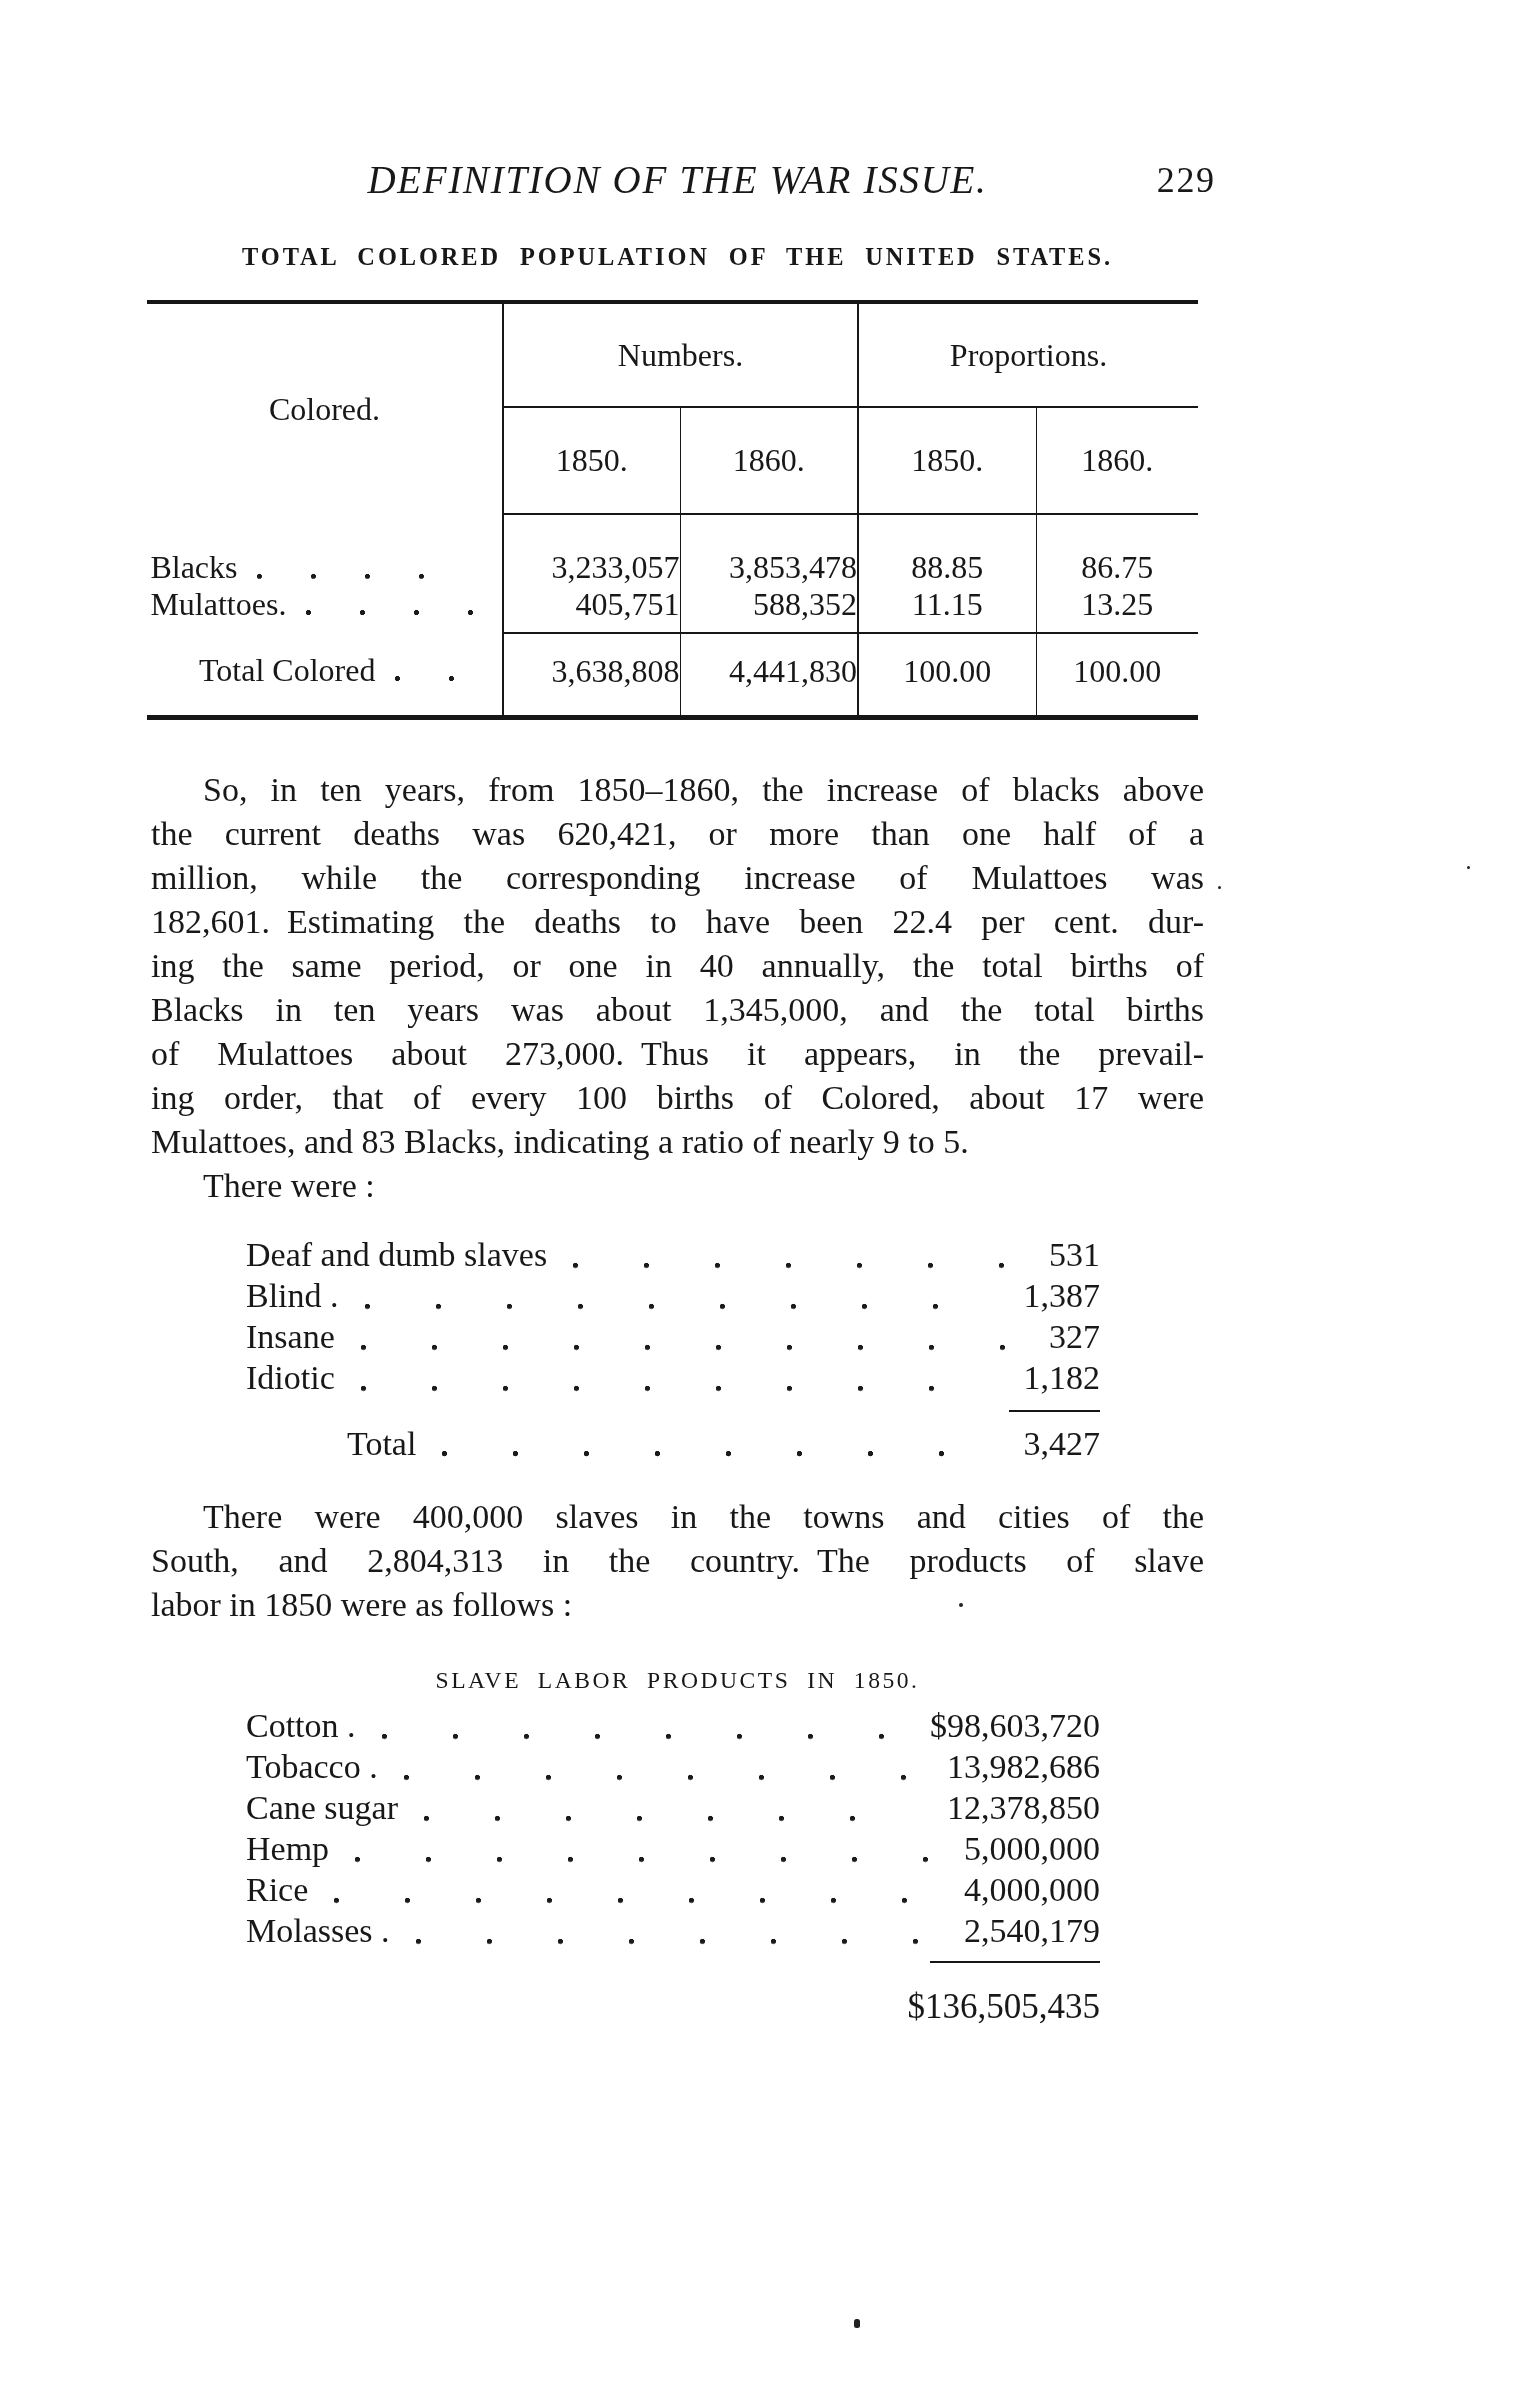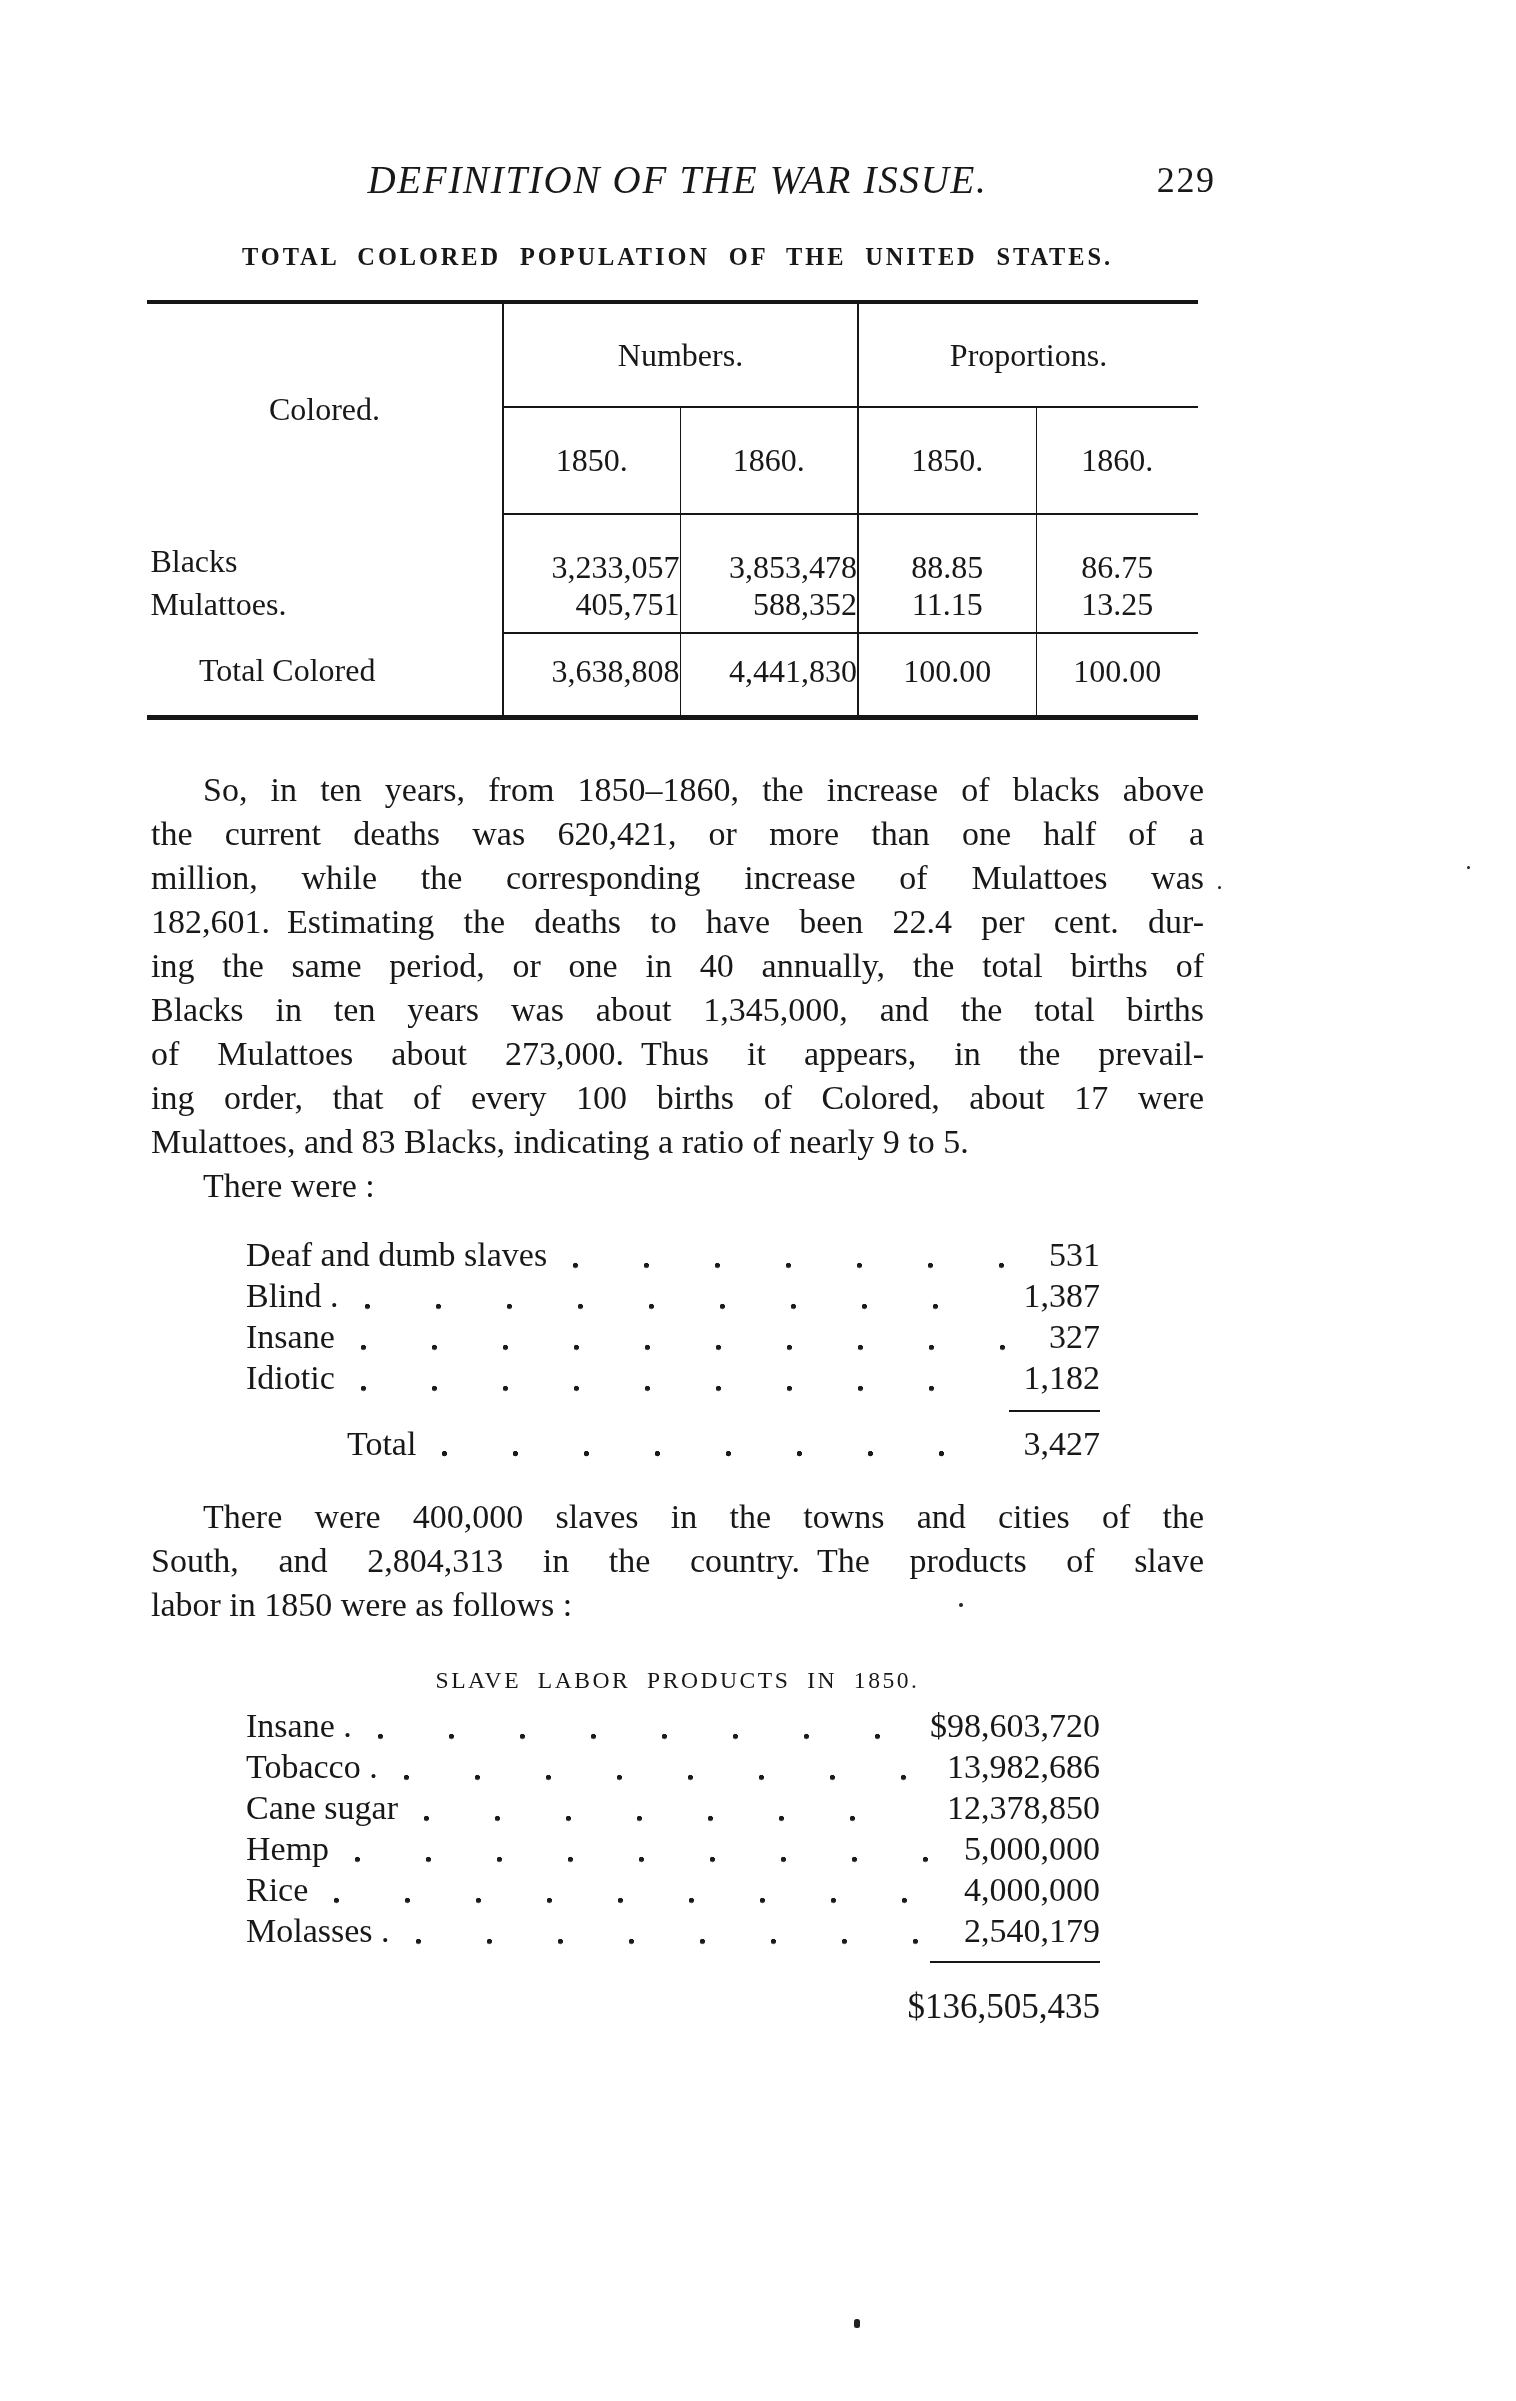--- a/index.html
+++ b/index.html
@@ -62,21 +62,21 @@
   tr.body-r2 td { height:46px; vertical-align:top; }
   tr.total-r td { height:84px; vertical-align:top; padding-top:20px; }
 
   td.stub-cell { border-right:2.5px solid #161616; }
   td.n1850 { border-right:1.7px solid #161616; text-align:right; padding-right:18.5px; }
   td.n1860 { border-right:2.5px solid #161616; text-align:right; padding-right:20px; }
   td.p1850 { border-right:1.7px solid #161616; text-align:center; }
   td.p1860 { text-align:center; }
   tr.body-r2 td.rule-b { border-bottom:2.5px solid #161616; }
 
-  .stub-flex { display:flex; align-items:baseline;flex-direction:column; }
+  .stub-flex { display:flex; align-items:baseline; }
   .stub-flex .lbl { flex:none; padding-left:3.4px; white-space:nowrap; }
   .stub-flex .lbl.indent { padding-left:52px; }
   .tdots {
     flex:1; align-self:flex-end; height:6.7px; margin:0 29px 5.9px 18.5px;
     background-image:radial-gradient(circle at 3.4px 3.4px, #1b1b1b 2.3px, rgba(0,0,0,0) 2.8px);
     background-size:54px 6.7px; background-repeat:repeat-x; background-position:left bottom;
   }
 
   
   .para { font-size:34px; line-height:44px; }
@@ -236,21 +236,21 @@
   <div class="content para para-2">
     <div class="jline indent">There were 400,000 slaves in the towns and cities of the</div>
     <div class="jline">South, and 2,804,313 in the country. The products of slave</div>
     <div class="jline last">labor in 1850 were as follows :</div>
   </div>
 
   <div class="content products-caption">SLAVE LABOR PRODUCTS IN 1850.</div>
 
   <div class="dot-list products-list">
     <div class="dl-row">
-      <span class="lbl">Insane .</span>
+      <span class="lbl">Cotton .</span>
       <span class="ldots"></span>
       <span class="val">$98,603,720</span>
     </div>
     <div class="dl-row">
       <span class="lbl">Tobacco .</span>
       <span class="ldots"></span>
       <span class="val">13,982,686</span>
     </div>
     <div class="dl-row">
       <span class="lbl">Cane sugar</span>

